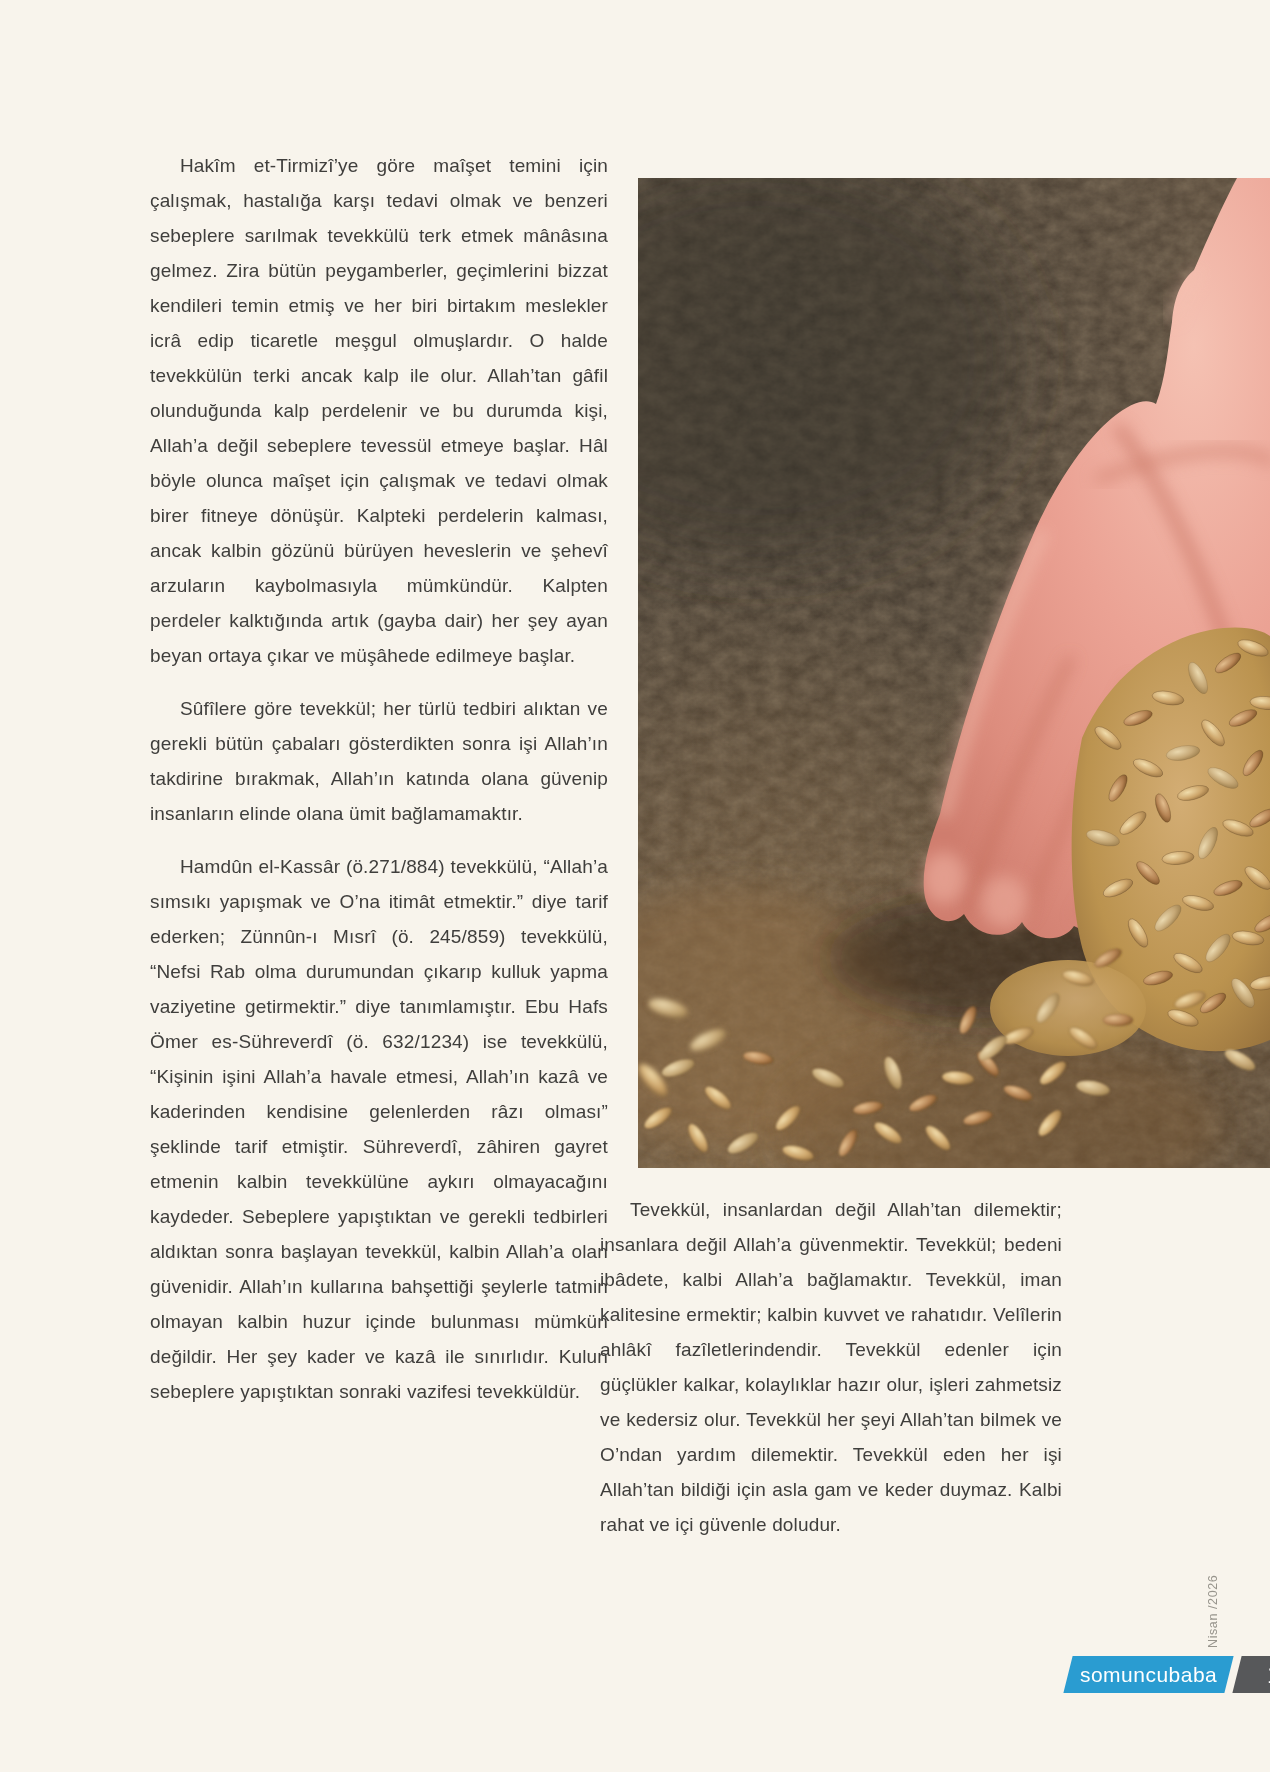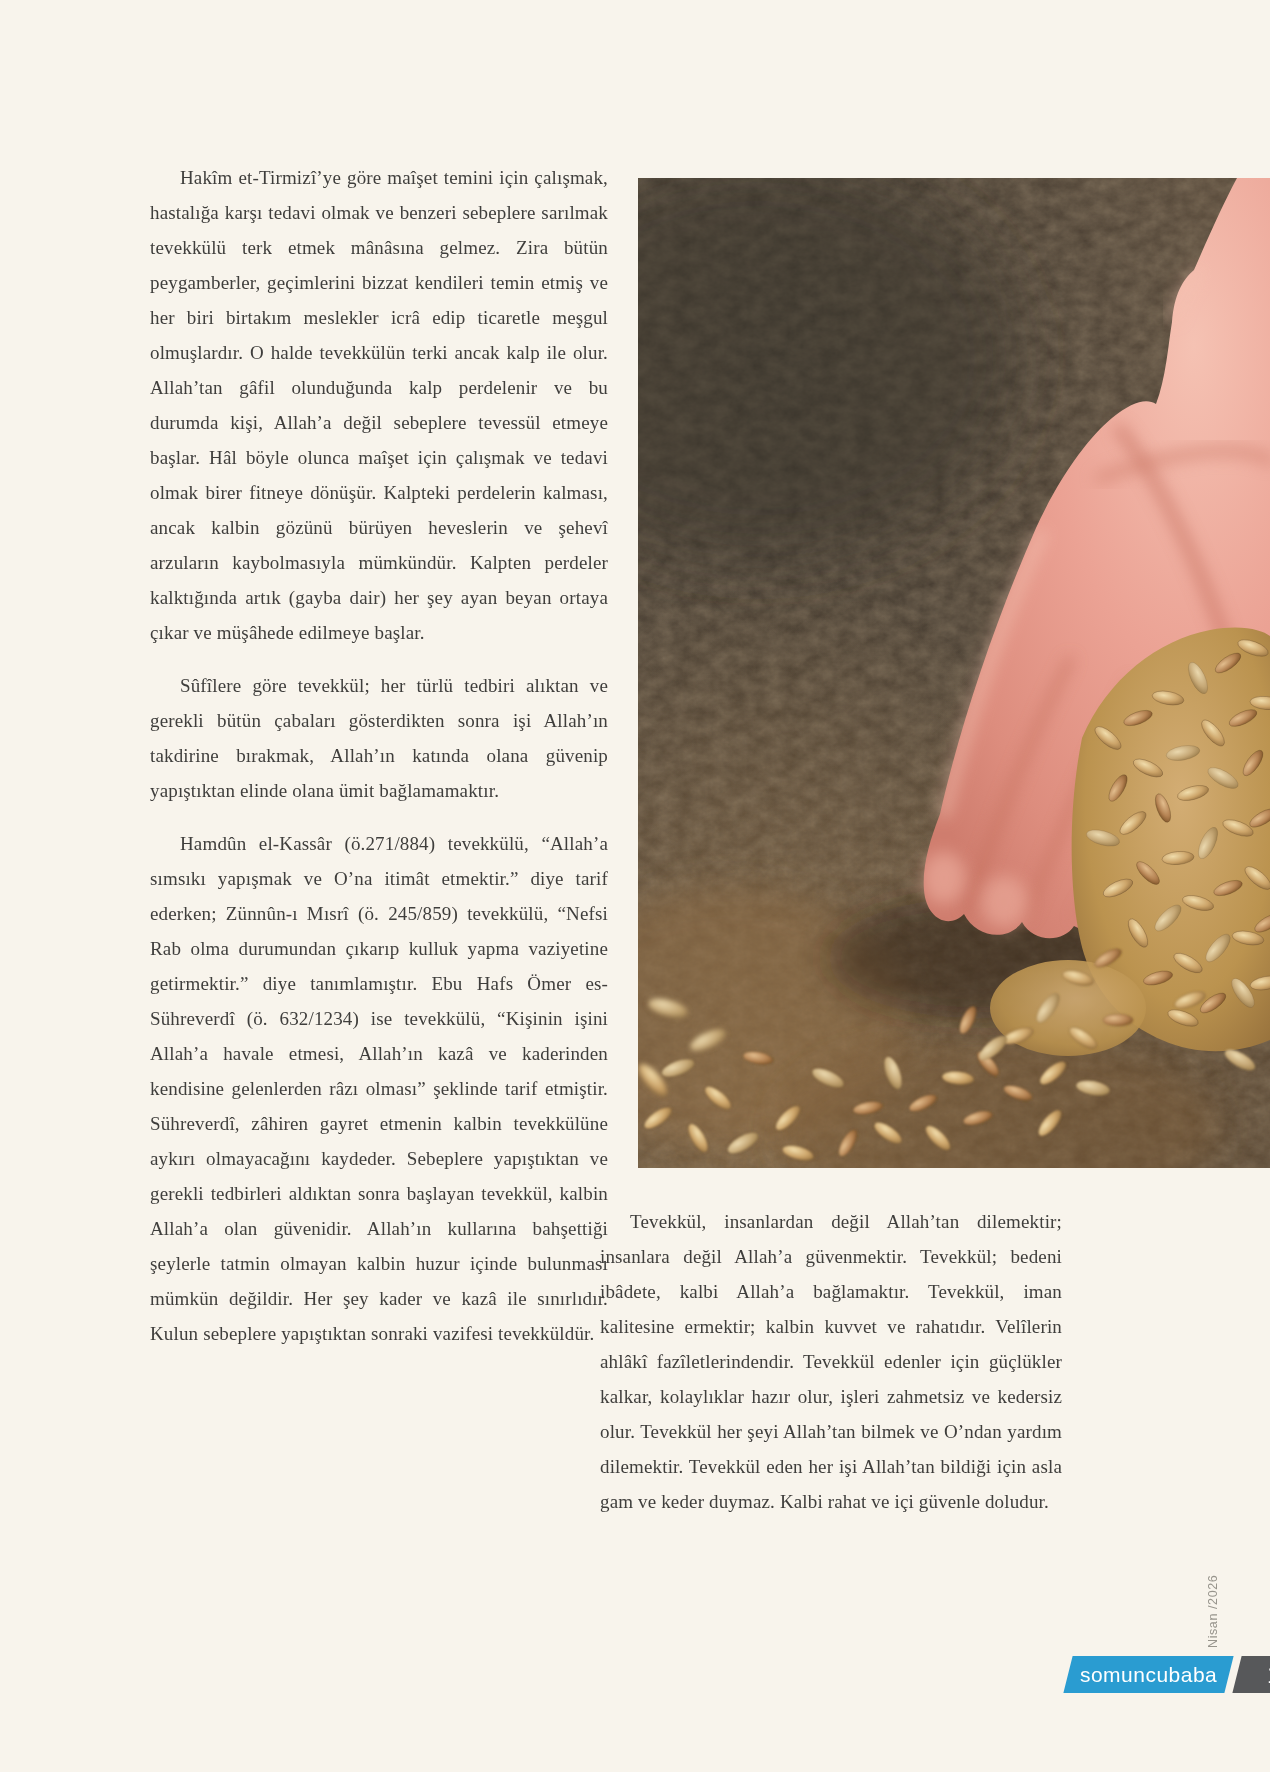--- a/index.html
+++ b/index.html
@@ -4,21 +4,21 @@
 <style>
   html,body{margin:0;padding:0;background:#dedad2;}
   .page{
     position:relative;width:1270px;height:1772px;background:#f8f4ec;
     overflow:hidden;font-family:"Liberation Sans",sans-serif;
   }
   .col{
     position:absolute;color:#3f3e3c;font-size:19px;line-height:35px;
     text-align:justify;font-weight:300;letter-spacing:.15px;
   }
-  .col p{margin:12px 0 18px 0;text-indent:30px;font-family:Liberation Serif, serif;}
+  .col p{margin:0 0 18px 0;text-indent:30px;}
   #left-col{left:150px;top:148px;width:458px;}
   #right-col{left:600px;top:1192px;width:462px;}
   .photo-wrap{position:absolute;left:638px;top:178px;width:632px;height:990px;}
   .photo-wrap svg{display:block;width:100%;height:100%;}
   .footer-band{position:absolute;left:1068px;top:1656px;height:37px;display:flex;align-items:stretch;}
   .brand-chip{
     background:var(--accent,#2a9cd1);transform:skewX(-14deg);
     display:flex;align-items:center;padding:0 12px;margin-right:8px;
   }
   .brand-chip span{
@@ -35,21 +35,21 @@
     letter-spacing:.6px;white-space:nowrap;font-weight:300;
   }
 </style>
 </head>
 <body>
 
 <div class="page" style="background: rgb(248, 244, 236);">
 
   <div class="col" id="left-col">
     <p>Hakîm et-Tirmizî’ye göre maîşet temini için çalışmak, hastalığa karşı tedavi olmak ve benzeri sebeplere sarılmak tevekkülü terk etmek mânâsına gelmez. Zira bütün peygamberler, geçimlerini bizzat kendileri temin etmiş ve her biri birtakım meslekler icrâ edip ticaretle meşgul olmuşlardır. O halde tevekkülün terki ancak kalp ile olur. Allah’tan gâfil olunduğunda kalp perdelenir ve bu durumda kişi, Allah’a değil sebeplere tevessül etmeye başlar. Hâl böyle olunca maîşet için çalışmak ve tedavi olmak birer fitneye dönüşür. Kalpteki perdelerin kalması, ancak kalbin gözünü bürüyen heveslerin ve şehevî arzuların kaybolmasıyla mümkündür. Kalpten perdeler kalktığında artık (gayba dair) her şey ayan beyan ortaya çıkar ve müşâhede edilmeye başlar.</p>
-    <p>Sûfîlere göre tevekkül; her türlü tedbiri alıktan ve gerekli bütün çabaları gösterdikten sonra işi Allah’ın takdirine bırakmak, Allah’ın katında olana güvenip yapıştıktan elinde olana ümit bağlamamaktır.</p>
+    <p>Sûfîlere göre tevekkül; her türlü tedbiri alıktan ve gerekli bütün çabaları gösterdikten sonra işi Allah’ın takdirine bırakmak, Allah’ın katında olana güvenip insanların elinde olana ümit bağlamamaktır.</p>
     <p>Hamdûn el-Kassâr (ö.271/884) tevekkülü, “Allah’a sımsıkı yapışmak ve O’na itimât etmektir.” diye tarif ederken; Zünnûn-ı Mısrî (ö. 245/859) tevekkülü, “Nefsi Rab olma durumundan çıkarıp kulluk yapma vaziyetine getirmektir.” diye tanımlamıştır. Ebu Hafs Ömer es-Sühreverdî (ö. 632/1234) ise tevekkülü, “Kişinin işini Allah’a havale etmesi, Allah’ın kazâ ve kaderinden kendisine gelenlerden râzı olması” şeklinde tarif etmiştir. Sühreverdî, zâhiren gayret etmenin kalbin tevekkülüne aykırı olmayacağını kaydeder. Sebeplere yapıştıktan ve gerekli tedbirleri aldıktan sonra başlayan tevekkül, kalbin Allah’a olan güvenidir. Allah’ın kullarına bahşettiği şeylerle tatmin olmayan kalbin huzur içinde bulunması mümkün değildir. Her şey kader ve kazâ ile sınırlıdır. Kulun sebeplere yapıştıktan sonraki vazifesi tevekküldür.</p>
   </div>
 
   <div class="photo-wrap" role="img" aria-label="Close-up photograph of a hand sowing wheat grains into dark tilled soil">
     <svg viewBox="0 0 632 990" preserveAspectRatio="none" aria-hidden="true">
       <defs>
         <radialGradient id="skin" cx="78%" cy="22%" r="95%">
           <stop offset="0" stop-color="#f5c2b3"></stop>
           <stop offset=".45" stop-color="#eba294"></stop>
           <stop offset=".8" stop-color="#dd8d7e"></stop>

